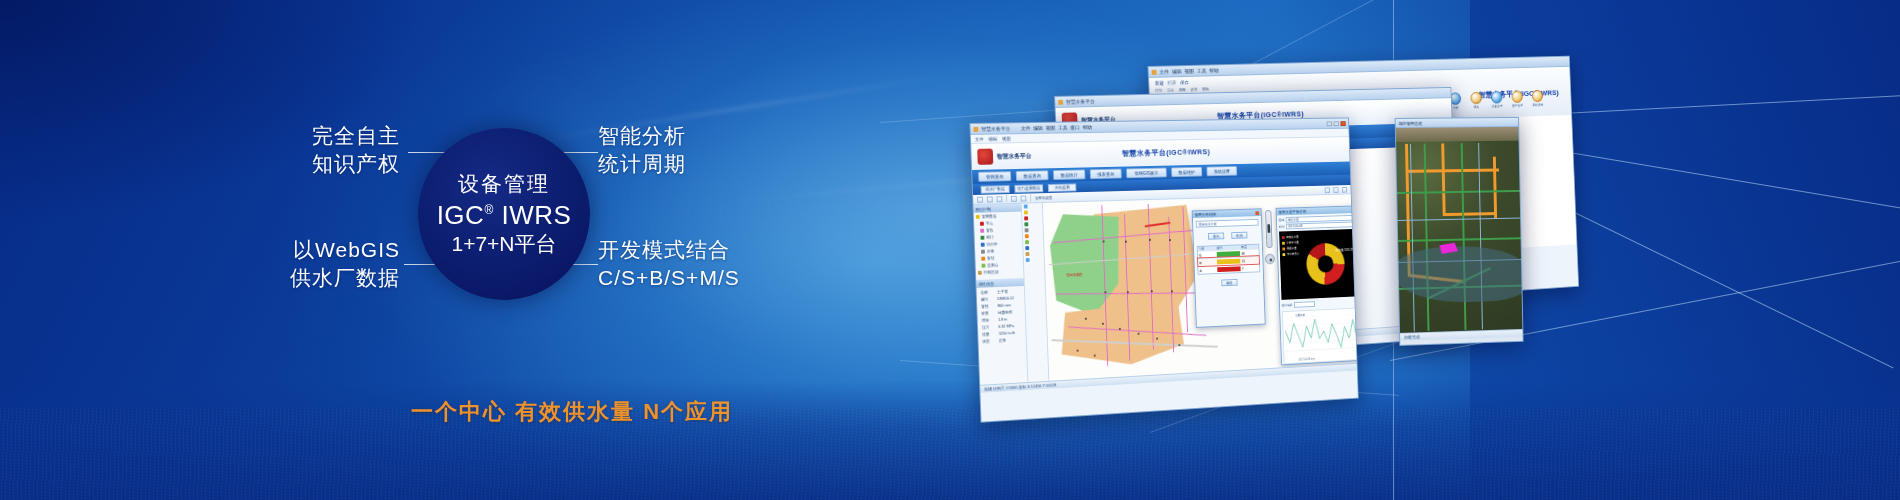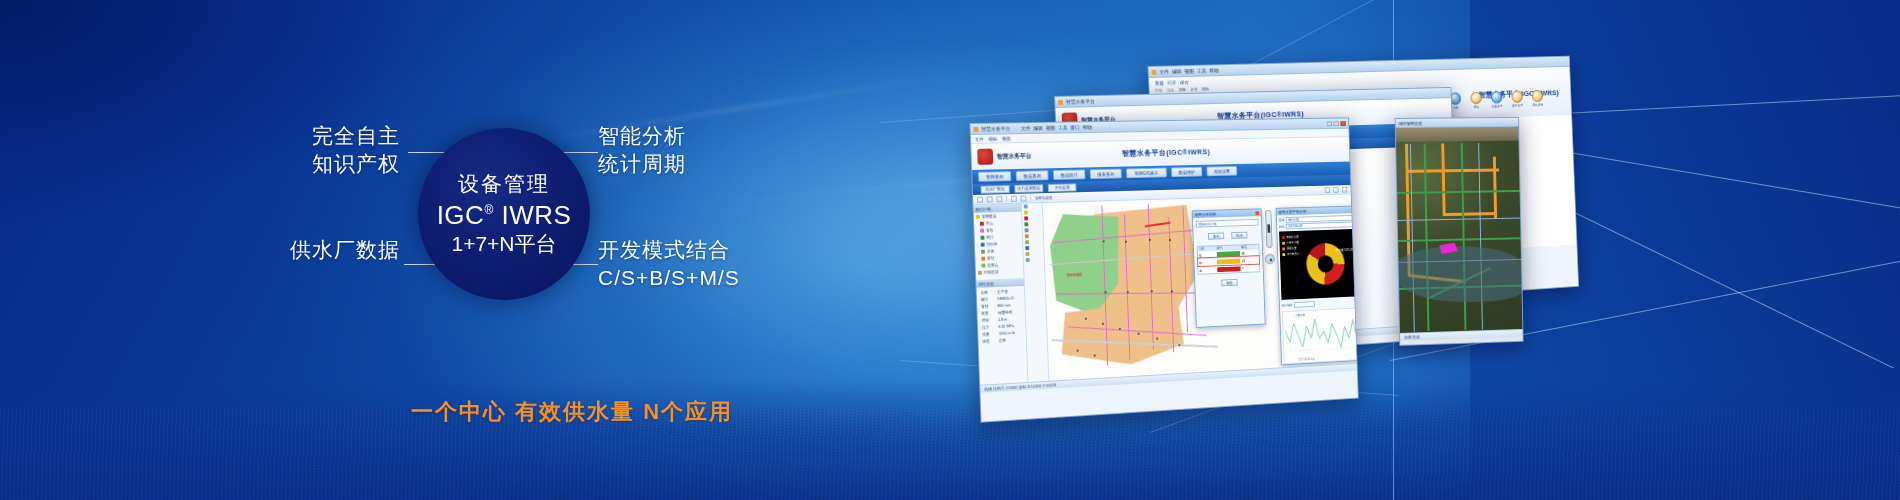--- a/index.html
+++ b/index.html
@@ -605,20 +605,21 @@
     <div class="statusbar">
       <span>就绪    比例尺 1:5000    坐标 X:12456 Y:34128</span>
     </div>
   </div>
 
   <div class="lbl r lbl-tl">
     <div>完全自主</div>
     <div>知识产权</div>
   </div>
   <div class="lbl r lbl-bl">
+    <div>以WebGIS</div>
     <div>供水厂数据</div>
   </div>
   <div class="lbl l lbl-tr">
     <div>智能分析</div>
     <div>统计周期</div>
   </div>
   <div class="lbl l lbl-br">
     <div>开发模式结合</div>
     <div>C/S+B/S+M/S</div>
   </div>

